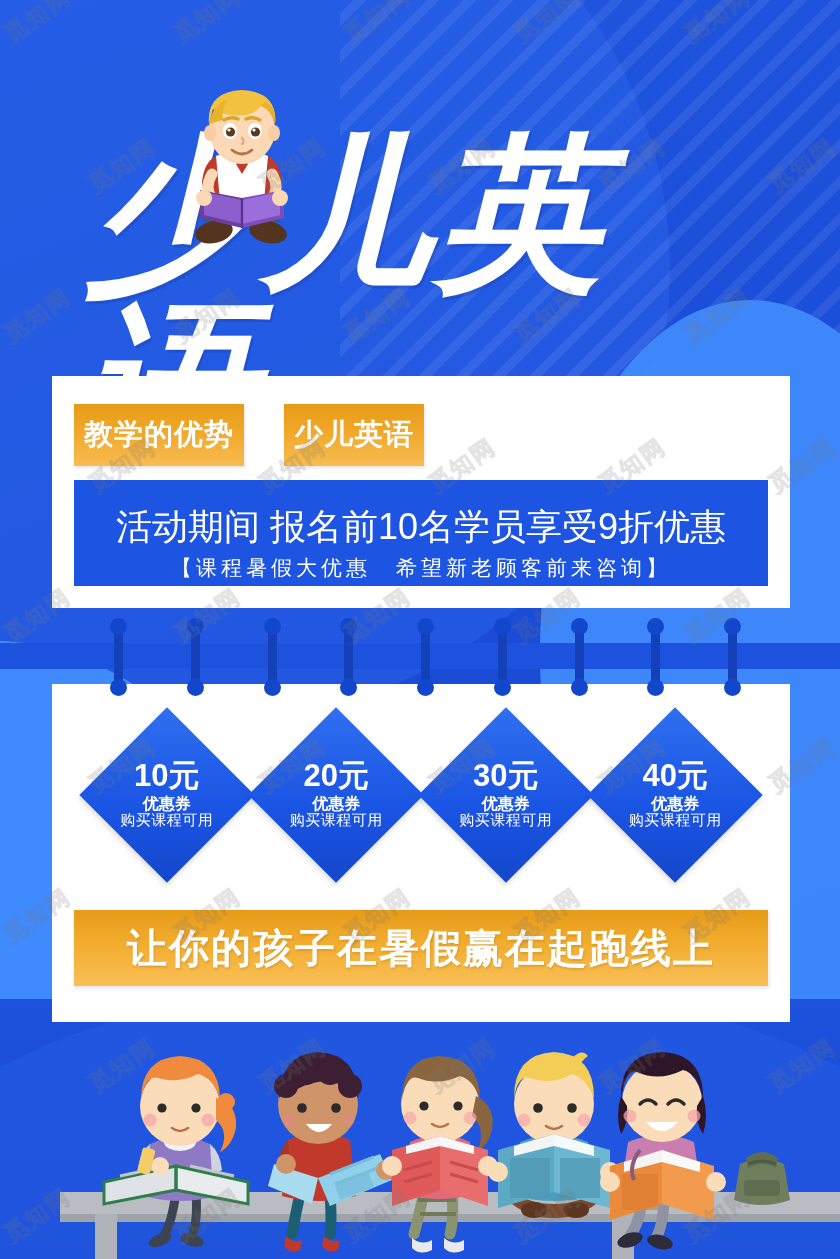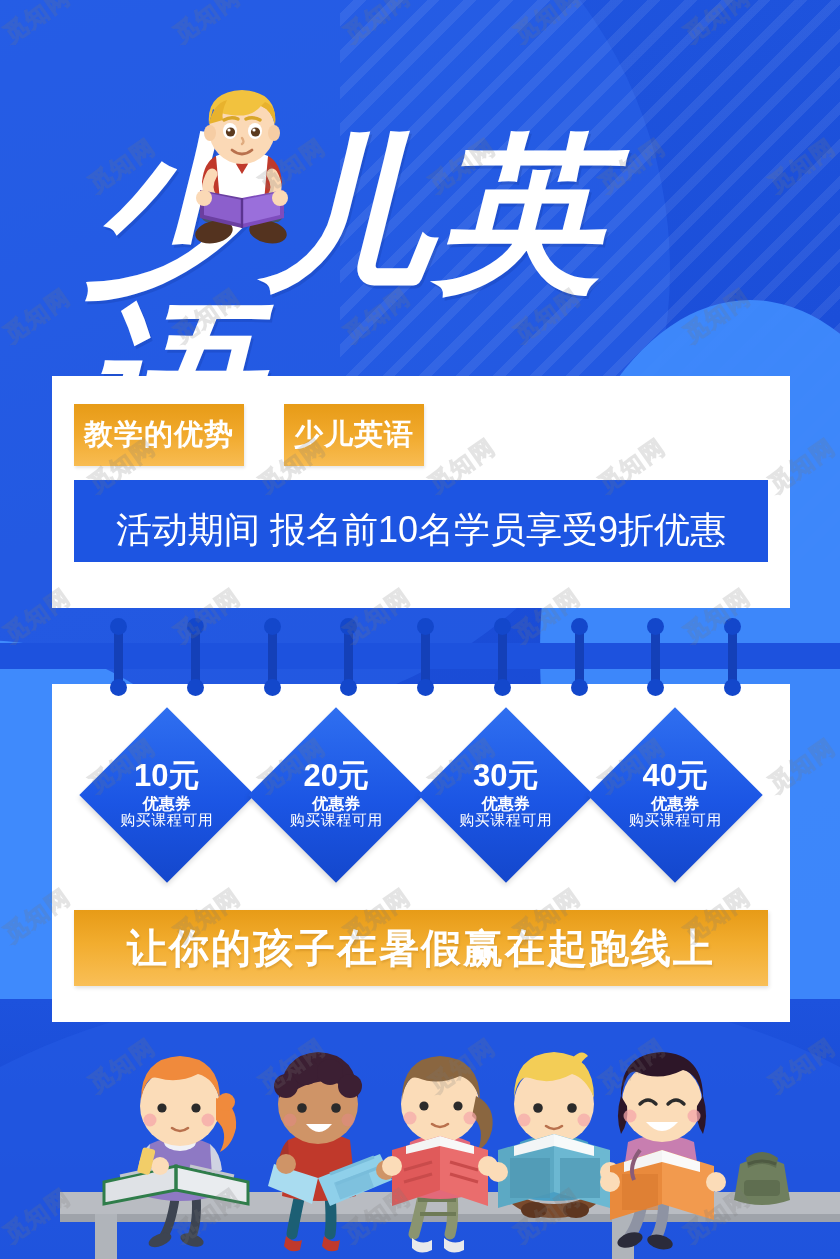--- a/index.html
+++ b/index.html
@@ -163,21 +163,21 @@
     font-weight:bold;
     letter-spacing:1px;
     box-shadow:1px 2px 3px rgba(0,0,0,.10);
     white-space:nowrap;
   }
 
   
   .promo{
     position:absolute;
     left:22px;top:104px;
-    width:694px;height:82px;
+    width:694px;height:106px;
     background:#1d55e2;
     display:flex;
     flex-direction:column;
     align-items:center;
     justify-content:center;
     gap:2px;
     padding-top:18px;
   }
   .promo-main{
     color:#ffffff;
@@ -353,20 +353,21 @@
       <div class="tag">
         <span>教学的优势</span>
       </div>
       <div class="tag">
         <span>少儿英语</span>
       </div>
     </div>
 
     <div class="promo">
       <div class="promo-main">活动期间 报名前10名学员享受9折优惠</div>
+      <div class="promo-sub">【课程暑假大优惠　希望新老顾客前来咨询】</div>
     </div>
 
   </div>
 
   <div class="card card-bottom">
 
     <div class="coupons">
 
       <div class="coupon">
         <div class="diamond"></div>

